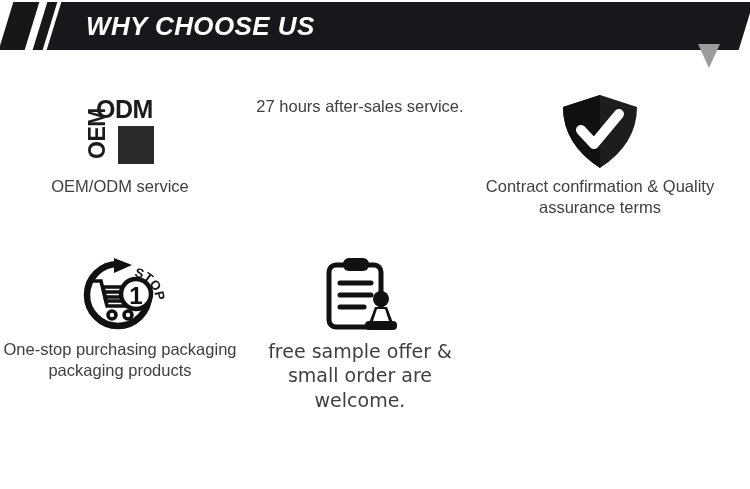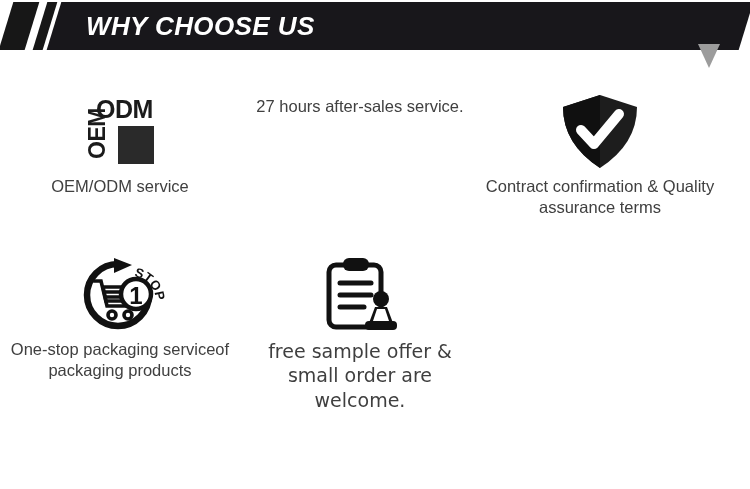--- a/index.html
+++ b/index.html
@@ -203,21 +203,21 @@
           <circle cx="58" cy="61" r="4"></circle>
         </g>
         <circle cx="66" cy="40" r="15" fill="#ffffff" stroke="#111111" stroke-width="4.5"></circle>
         <text x="66" y="50" font-family="Liberation Sans, sans-serif" font-size="24" font-weight="bold" fill="#111111" text-anchor="middle">1</text>
         <path id="stoparc" d="M60 22 A26 26 0 0 1 86 48" fill="none"></path>
         <text font-family="Liberation Sans, sans-serif" font-size="13" font-weight="bold" fill="#111111">
           <textPath href="#stoparc" startOffset="4">STOP</textPath>
         </text>
       </svg>
     </div>
-    <div class="caption">One-stop packaging serviceof packaging products</div>
+    <div class="caption">One-stop purchasing packaging packaging products</div>
   </div>
 
   <div class="cell">
     <div class="icon-box">
       <svg width="90" height="80" viewBox="0 0 90 80">
         <rect x="14" y="10" width="52" height="62" rx="7" fill="none" stroke="#111111" stroke-width="5"></rect>
         <rect x="28" y="3" width="26" height="13" rx="6" fill="#111111"></rect>
         <g stroke="#111111" stroke-width="5" stroke-linecap="round">
           <line x1="25" y1="28" x2="56" y2="28"></line>
           <line x1="25" y1="40" x2="56" y2="40"></line>

